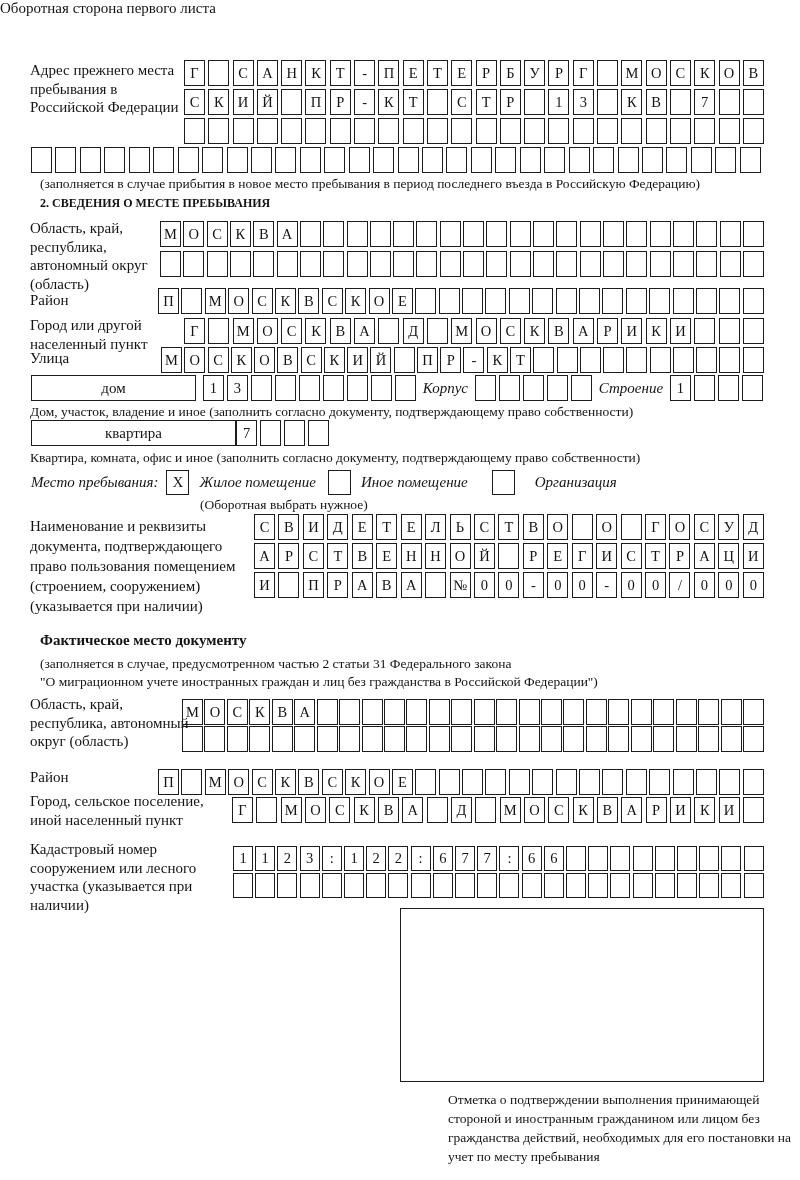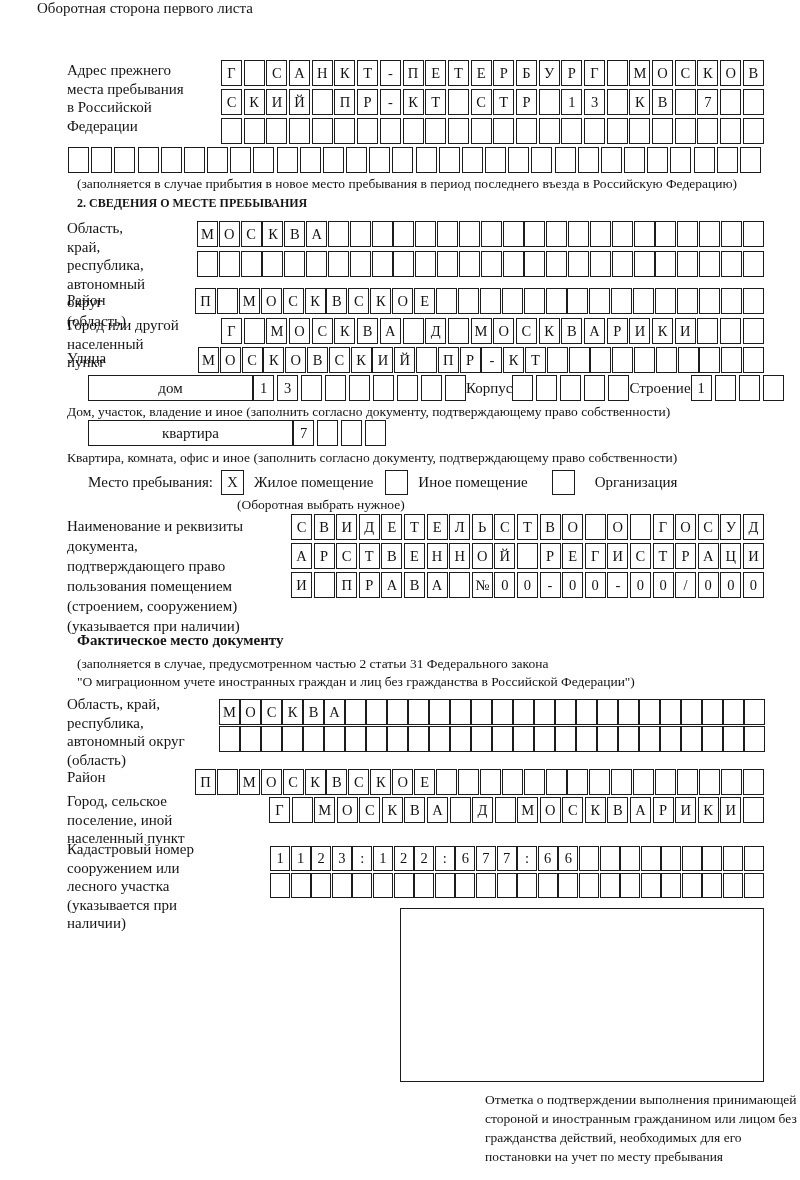--- a/index.html
+++ b/index.html
@@ -2,21 +2,21 @@
 <html><head>
 <meta charset="utf-8">
 <style>
   * { margin:0; padding:0; box-sizing:border-box; }
   html,body { background:#fff; }
   body {
     width:800px; height:1180px; position:relative;
     font-family:"Liberation Serif","DejaVu Serif",serif;
     color:#141414; overflow:hidden;
   }
-  .abs { position:absolute;padding-left:37px; }
+  .abs { position:absolute; }
   .lbl { font-size:15px; line-height:18.5px; }
   .note { font-size:13.5px; }
   .center { text-align:left;margin-left:40px; }
   .bold { font-weight:bold; }
   .cells { display:flex; justify-content:space-between; }
   .cells-inline { display:flex; gap:3px; }
   .cell {
     width:21px; height:26px; flex:none;
     border:1.6px solid #1c1c1c;
     display:flex; align-items:center; justify-content:center;
@@ -27,23 +27,23 @@
     border:1.6px solid #1c1c1c; height:26px; flex:none;
     display:flex; align-items:center; justify-content:center;
     font-size:15px;
   }
   .chk {
     width:23px; height:25px; flex:none;
     border:1.6px solid #1c1c1c;
     display:flex; align-items:center; justify-content:center;
     font-size:14.5px;
   }
-  .rowflex { display:flex; align-items:center;margin-left:20px; }
+  .rowflex { display:flex; align-items:center; }
   .stampbox { border:1.8px solid #1c1c1c; }
-  .opt-label { font-size:15px; }
+  .opt-label { font-size:15px;font-style:italic; }
 </style>
 </head>
 <body>
 
 <div class="abs" style="left:0;top:22;width:738;text-align:right;font-size:15px">Оборотная сторона первого листа</div>
 
 <div class="abs lbl" style="left:30px;top:61px;width:155px">Адрес прежнего места пребывания в Российской Федерации</div>
 <div class="abs cells" style="left:184px;top:60px;width:580px">
     <span class="cell">Г</span>
     <span class="cell"></span>

